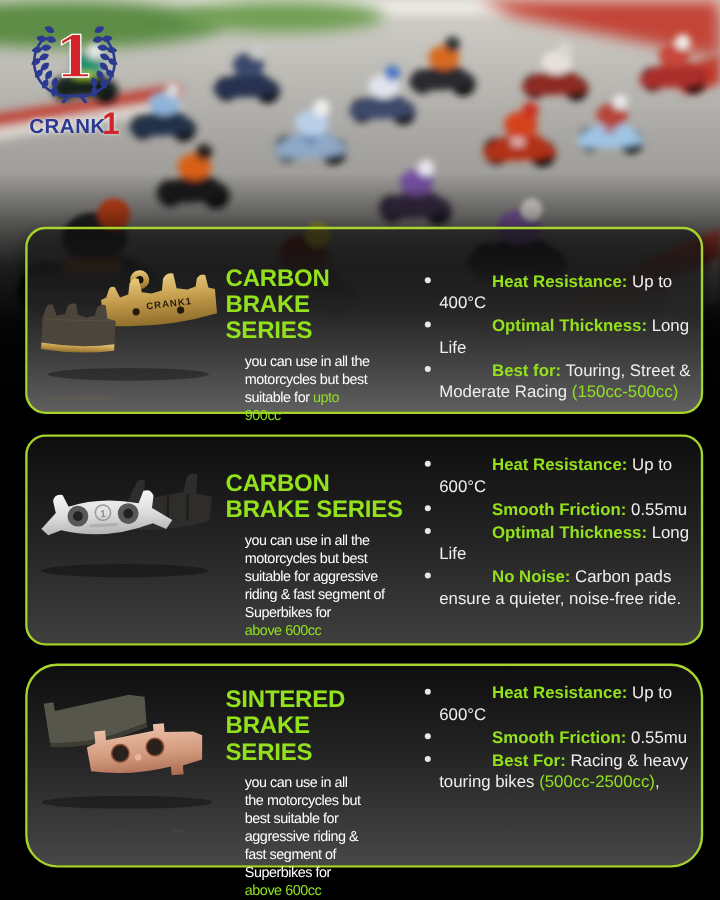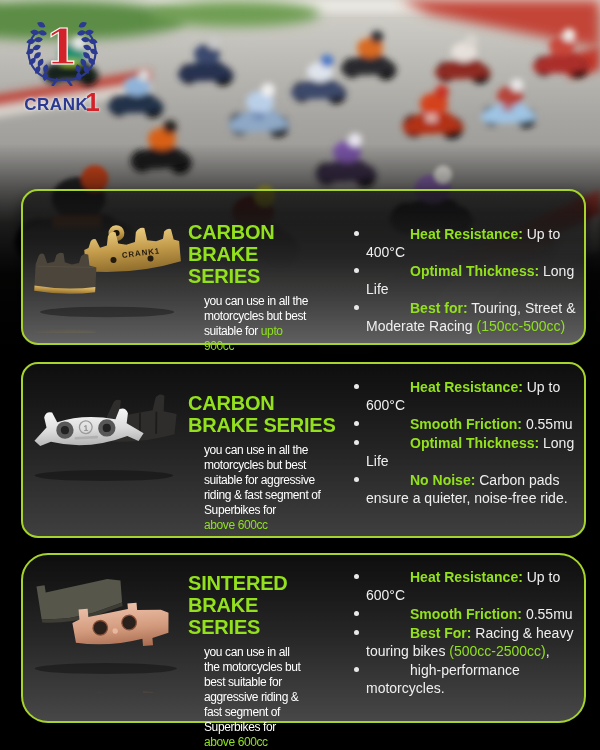--- a/index.html
+++ b/index.html
@@ -389,17 +389,16 @@
       <h2 class="title">
           <span class="tl">SINTERED</span>
           <span class="tl">BRAKE SERIES</span>
         </h2>
       <p class="desc"><span>you can use in all the motorcycles but best suitable for aggressive riding &amp; fast segment of Superbikes for </span><span class="hl block">above 600cc</span></p>
     </div>
     <ul class="bullets">
       <li><span class="dot"></span><span class="lbl">Heat Resistance:</span><span> Up to 600°C</span></li>
       <li><span class="dot"></span><span class="lbl">Smooth Friction:</span><span> 0.55mu</span></li>
       <li><span class="dot"></span><span class="lbl">Best For:</span><span> Racing &amp; heavy touring bikes </span><span class="hl">(500cc-2500cc)</span><span>,</span></li>
-      <li><span class="dot"></span><span class="lbl"></span><span>high-performance motorcycles.</span></li>
     </ul>
   </section>
 
 </div>
 
 </body></html>

